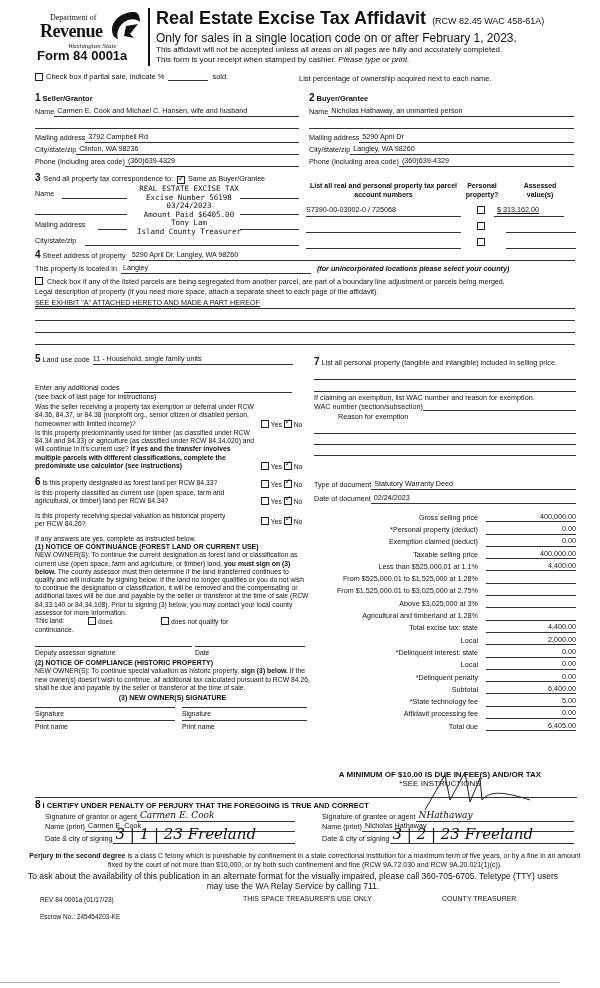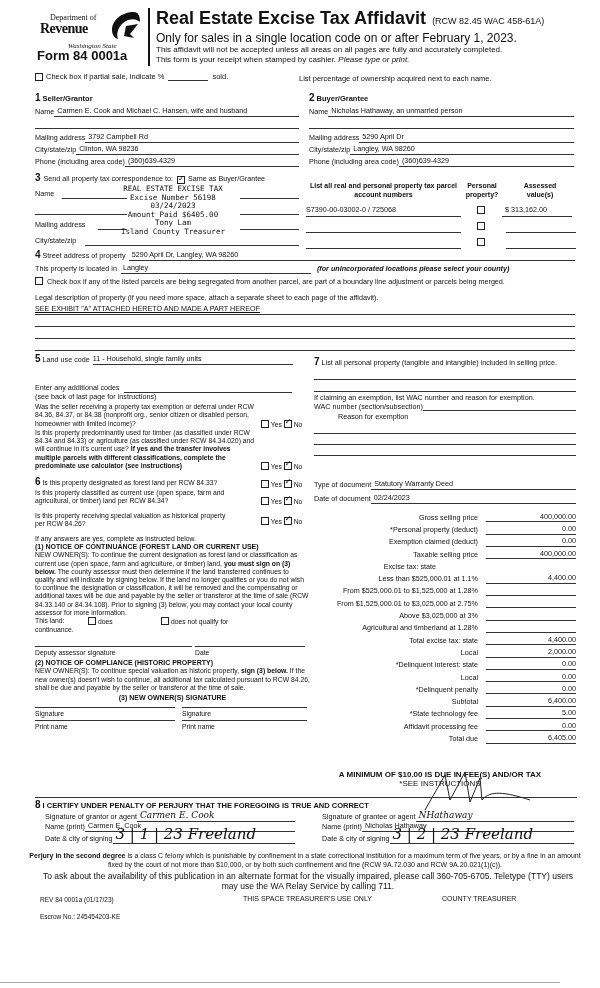--- a/index.html
+++ b/index.html
@@ -21,21 +21,21 @@
   .tax-row { display: flex; align-items: flex-end; height: 12.3px; }
   .tax-row .tl { width: 222px; text-align: right; padding-right: 8px; white-space: nowrap; }
   .tax-row .tv { width: 90px; border-bottom: 1px solid #333; text-align: right; }
   .sect-text { font-size: 6.8px; line-height: 8.2px; }
 </style>
 </head>
 <body>
 
 <div class="abs" style="left:14px;top:8px;width:130px;height:58px;">
   <div style="position:absolute;left:36px;top:5px;font-family:'Liberation Serif',serif;font-size:8px;">Department of</div>
-  <div style="position:absolute;left:26px;top:13px;font-family:'Liberation Serif',serif;font-size:14px;font-weight:bold;letter-spacing:-0.5px;">Revenue</div>
+  <div style="position:absolute;left:26px;top:13px;font-family:'Liberation Serif',serif;font-size:18px;font-weight:bold;letter-spacing:-0.5px;">Revenue</div>
   <svg style="position:absolute;left:94px;top:2px;" width="36" height="30" viewBox="0 0 36 30">
     <path d="M26 2 C14 2 4 10 4 20 C4 24 6 28 10 29 C8 24 10 14 20 10 C26 8 30 10 32 12 C32 6 30 2 26 2 Z" fill="#111"></path>
     <path d="M18 16 L30 14 L22 24 L26 28 L16 26 Z" fill="#111"></path>
   </svg>
   <div style="position:absolute;left:54px;top:34px;font-family:'Liberation Serif',serif;font-style:italic;font-size:7px;">Washington State</div>
 </div>
 <div class="abs" style="left:37px;top:48px;font-size:13px;font-weight:bold;">Form 84 0001a</div>
 <div class="abs" style="left:148px;top:8px;width:2px;height:58px;background:#111;"></div>
 
 <div class="abs" style="left:156px;top:8px;width:440px;">
@@ -108,39 +108,39 @@
   <div class="abs" style="left:0;top:18px;">Name</div>
   <div class="abs line" style="left:27px;top:26px;width:65px;"></div>
   <div class="abs line" style="left:205px;top:26px;width:59px;"></div>
   <div class="abs line" style="left:0;top:42px;width:92px;"></div>
   <div class="abs line" style="left:205px;top:42px;width:59px;"></div>
   <div class="abs" style="left:0;top:49px;">Mailing address</div>
   <div class="abs line" style="left:63px;top:57px;width:29px;"></div>
   <div class="abs line" style="left:205px;top:57px;width:59px;"></div>
   <div class="abs" style="left:0;top:65px;">City/state/zip</div>
   <div class="abs line" style="left:50px;top:73px;width:214px;"></div>
-  <div class="abs stamp" style="left:68px;top:13px;width:140px;">
+  <div class="abs stamp" style="left:84px;top:13px;width:140px;">
     <div>REAL ESTATE EXCISE TAX</div>
     <div>Excise Number 56198</div>
     <div>03/24/2023</div>
     <div>Amount Paid $6405.00</div>
     <div>Tony Lam</div>
     <div>Island County Treasurer</div>
   </div>
 </div>
 
 <div class="abs" style="left:306px;top:182px;width:270px;">
   <div class="b center" style="position:absolute;left:0;top:0;width:155px;font-size:7px;line-height:8.5px;">List all real and personal property tax parcel account numbers</div>
   <div class="b center" style="position:absolute;left:158px;top:0;width:36px;font-size:7px;line-height:8.5px;">Personal property?</div>
   <div class="b center" style="position:absolute;left:204px;top:0;width:60px;font-size:7px;line-height:8.5px;">Assessed value(s)</div>
 
   <div style="position:absolute;left:0;top:24px;width:270px;height:12px;">
     <div class="line" style="position:absolute;left:0;width:155px;height:11px;">S7390-00-03002-0 / 725068</div>
     <span class="cb" style="position:absolute;left:171px;top:0;"></span>
-    <div class="line" style="position:absolute;left:196px;width:70px;height:11px;padding-left:3px;">$ 313,162.00</div>
+    <div class="line" style="position:absolute;left:188px;width:70px;height:11px;padding-left:3px;text-decoration:underline;">$ 313,162.00</div>
   </div>
   <div style="position:absolute;left:0;top:40px;width:270px;height:12px;">
     <div class="line" style="position:absolute;left:0;width:155px;height:11px;"></div>
     <span class="cb" style="position:absolute;left:171px;top:0;"></span>
     <div class="line" style="position:absolute;left:200px;width:70px;height:11px;"></div>
   </div>
   <div style="position:absolute;left:0;top:56px;width:270px;height:12px;">
     <div class="line" style="position:absolute;left:0;width:155px;height:11px;"></div>
     <span class="cb" style="position:absolute;left:171px;top:0;"></span>
     <div class="line" style="position:absolute;left:200px;width:70px;height:11px;"></div>
@@ -155,21 +155,21 @@
   </div>
   <div class="row" style="margin-top:3px;height:10px;">
     <span class="lbl">This property is located in</span>
     <span style="width:190px;border-bottom:1px solid #333;margin-left:4px;padding-left:2px;">Langley</span>
     <span class="b i" style="margin-left:6px;">(for unincorporated locations please select your county)</span>
   </div>
   <div style="margin-top:3px;">
     <span class="cb"></span>
     <span style="margin-left:2px;">Check box if any of the listed parcels are being segregated from another parcel, are part of a boundary line adjustment or parcels being merged.</span>
   </div>
-  <div style="margin-top:7px;">Legal description of property (if you need more space, attach a separate sheet to each page of the affidavit).</div>
+  <div style="margin-top:1px;">Legal description of property (if you need more space, attach a separate sheet to each page of the affidavit).</div>
   <div class="line" style="margin-top:3px;height:10px;text-decoration:underline;">SEE EXHIBIT "A" ATTACHED HERETO AND MADE A PART HEREOF</div>
   <div class="line" style="height:12px;"></div>
   <div class="line" style="height:12px;"></div>
   <div class="line" style="height:12px;"></div>
 </div>
 
 <div class="abs" style="left:35px;top:354px;width:270px;">
   <div class="row" style="height:11px;">
     <span class="num">5</span>
     <span class="lbl" style="margin-left:2px;">Land use code</span>
@@ -286,23 +286,20 @@
     </div>
   <div class="tax-row">
       <span class="tl">Exemption claimed (deduct)</span>
       <span class="tv">0.00</span>
     </div>
   <div class="tax-row">
       <span class="tl">Taxable selling price</span>
       <span class="tv">400,000.00</span>
     </div>
   <div class="tax-row">
-      <span class="tl" style="width:180px;">Excise tax: state</span>
-    </div>
-  <div class="tax-row">
       <span class="tl">Less than $525,000.01 at 1.1%</span>
       <span class="tv">4,400.00</span>
     </div>
   <div class="tax-row">
       <span class="tl">From $525,000.01 to $1,525,000 at 1.28%</span>
       <span class="tv"></span>
     </div>
   <div class="tax-row">
       <span class="tl">From $1,525,000.01 to $3,025,000 at 2.75%</span>
       <span class="tv"></span>
@@ -388,18 +385,18 @@
       <span class="val hand">3 | 2 | 23   Freeland</span>
     </div>
 </div>
 <svg class="abs" style="left:420px;top:770px;" width="120" height="45" viewBox="0 0 120 45">
   <path d="M5 40 L25 5 L30 30 L45 2 L50 32 L60 8 L62 30 C70 20 85 22 110 30" stroke="#222" stroke-width="1" fill="none"></path>
 </svg>
 
 <div class="abs center" style="left:25px;top:852px;width:560px;font-size:7px;line-height:8.5px;">
   <span class="b">Perjury in the second degree</span><span> is a class C felony which is punishable by confinement in a state correctional institution for a maximum term of five years, or by a fine in an amount fixed by the court of not more than $10,000, or by both such confinement and fine (RCW 9A.72.030 and RCW 9A.20.021(1)(c)).</span>
 </div>
-<div class="abs center" style="left:43px;top:871px;width:530px;font-size:8.5px;line-height:10px;">To ask about the availability of this publication in an alternate format for the visually impaired, please call 360-705-6705. Teletype (TTY) users may use the WA Relay Service by calling 711.</div>
+<div class="abs center" style="left:28px;top:871px;width:530px;font-size:8.5px;line-height:10px;">To ask about the availability of this publication in an alternate format for the visually impaired, please call 360-705-6705. Teletype (TTY) users may use the WA Relay Service by calling 711.</div>
 <div class="abs" style="left:40px;top:896px;font-size:6.5px;">REV 84 0001a (01/17/23)</div>
 <div class="abs" style="left:243px;top:895px;font-size:7px;">THIS SPACE TREASURER'S USE ONLY</div>
 <div class="abs" style="left:442px;top:895px;font-size:7px;">COUNTY TREASURER</div>
 <div class="abs" style="left:40px;top:913px;font-size:6.5px;">Escrow No.: 245454203-KE</div>
 <div class="abs" style="left:0;top:982px;width:560px;border-bottom:1px solid #aaa;"></div>
 
 </body></html>

